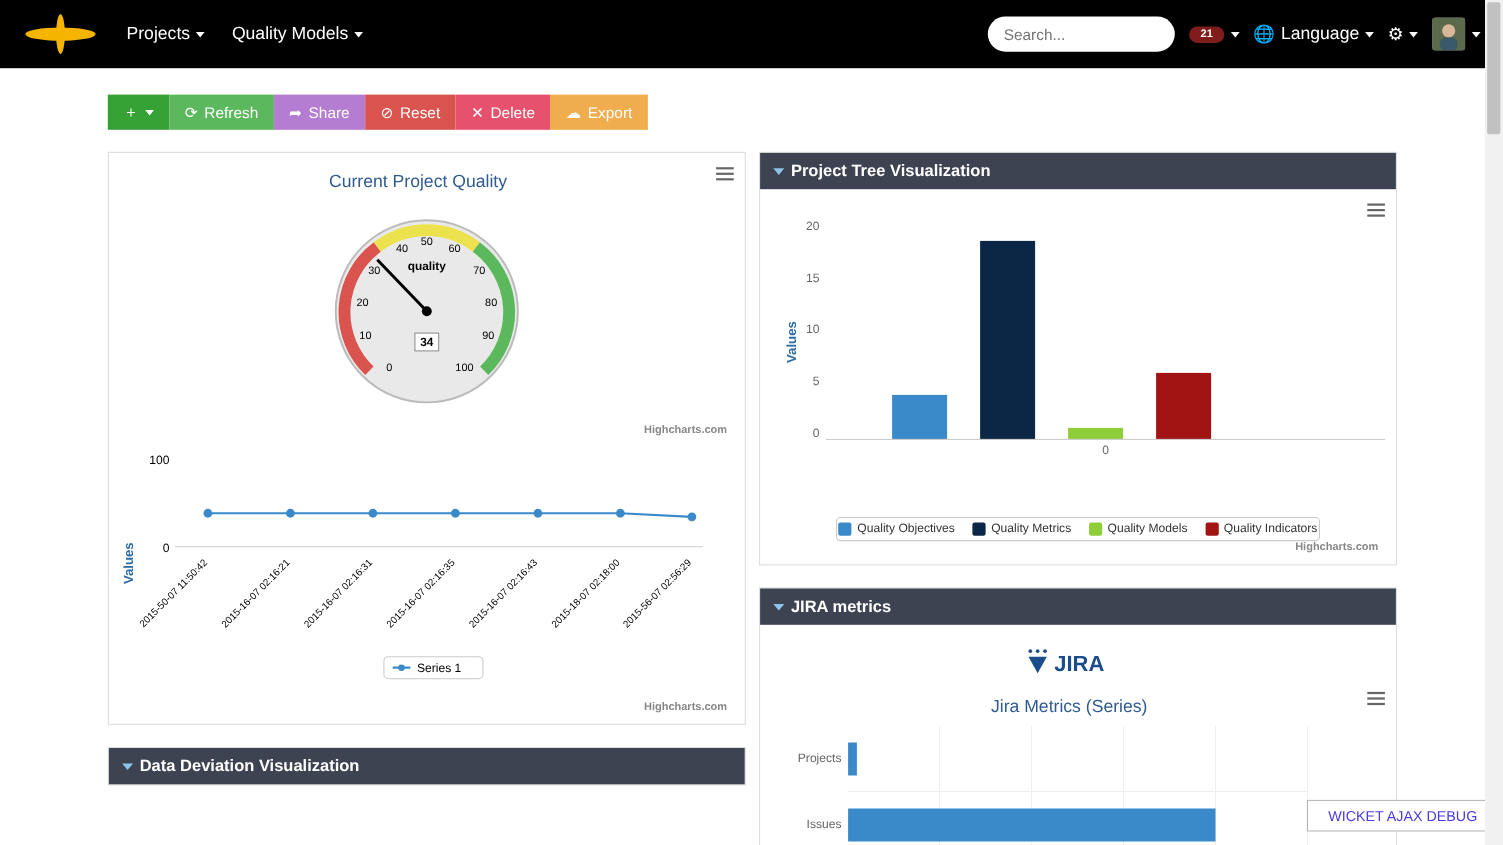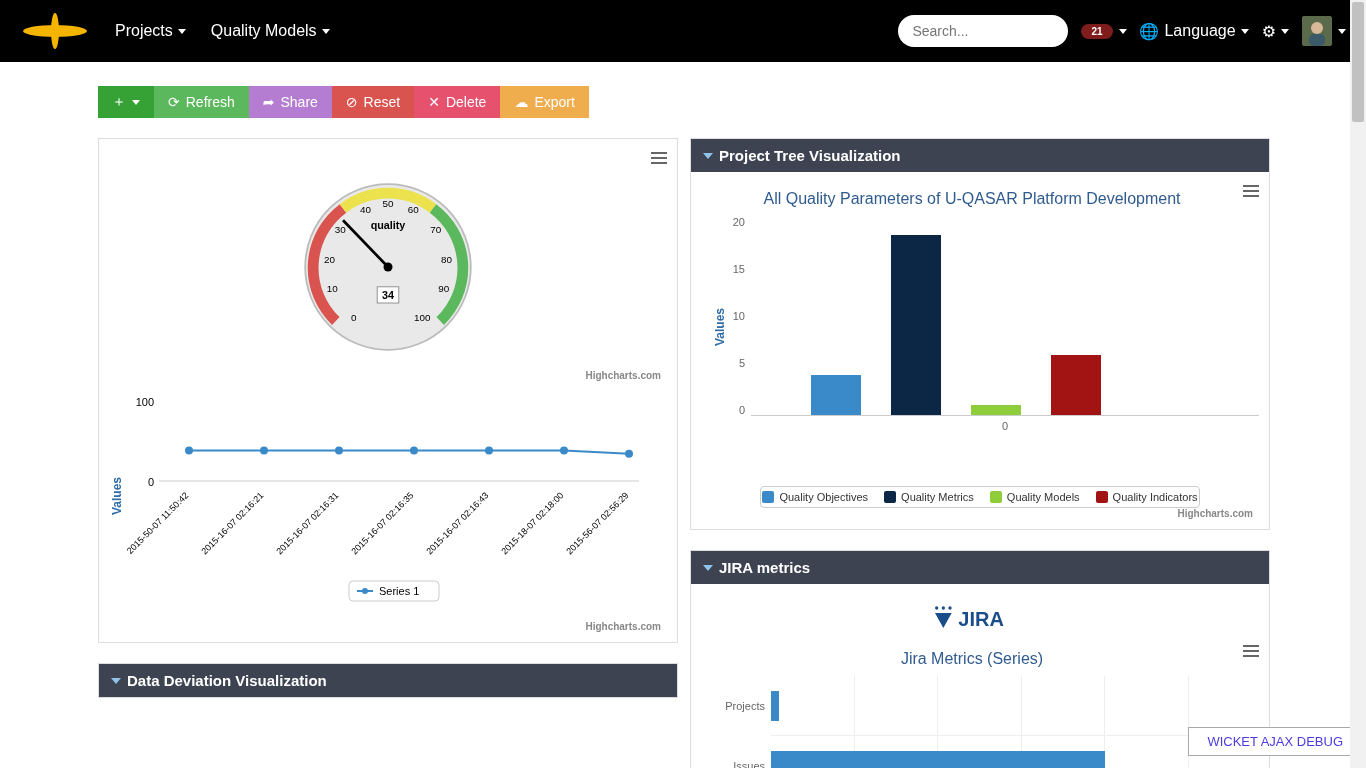--- a/index.html
+++ b/index.html
@@ -156,20 +156,21 @@
   </div>
 
   <div class="row">
 
     <div class="col-left">
 
       <div class="panel">
         <div class="panel-body">
 
           <div class="chart-top">
+            <div class="chart-title">Current Project Quality</div>
             <div class="menu-icon">
                 <span></span>
                 <span></span>
                 <span></span>
               </div>
           </div>
           <div class="gauge-wrap">
             <svg width="180" height="180" viewBox="0 0 200 200">
               <circle cx="100" cy="100" r="92" fill="#e9e9e9" stroke="#bbb" stroke-width="2"></circle>
 
@@ -246,21 +247,20 @@
 
     <div class="col-right">
 
       <div class="panel">
         <div class="panel-header">
           <span class="tri"></span>
           <span>Project Tree Visualization</span>
         </div>
         <div class="panel-body">
           <div class="chart-top">
-            <div class="chart-title">All Quality Parameters of U-QASAR Platform Development</div>
             <div class="menu-icon">
                 <span></span>
                 <span></span>
                 <span></span>
               </div>
           </div>
           <div class="barchart">
             <div class="bc-ylabel">Values</div>
             <div class="bc-yticks">
               <span>20</span>

